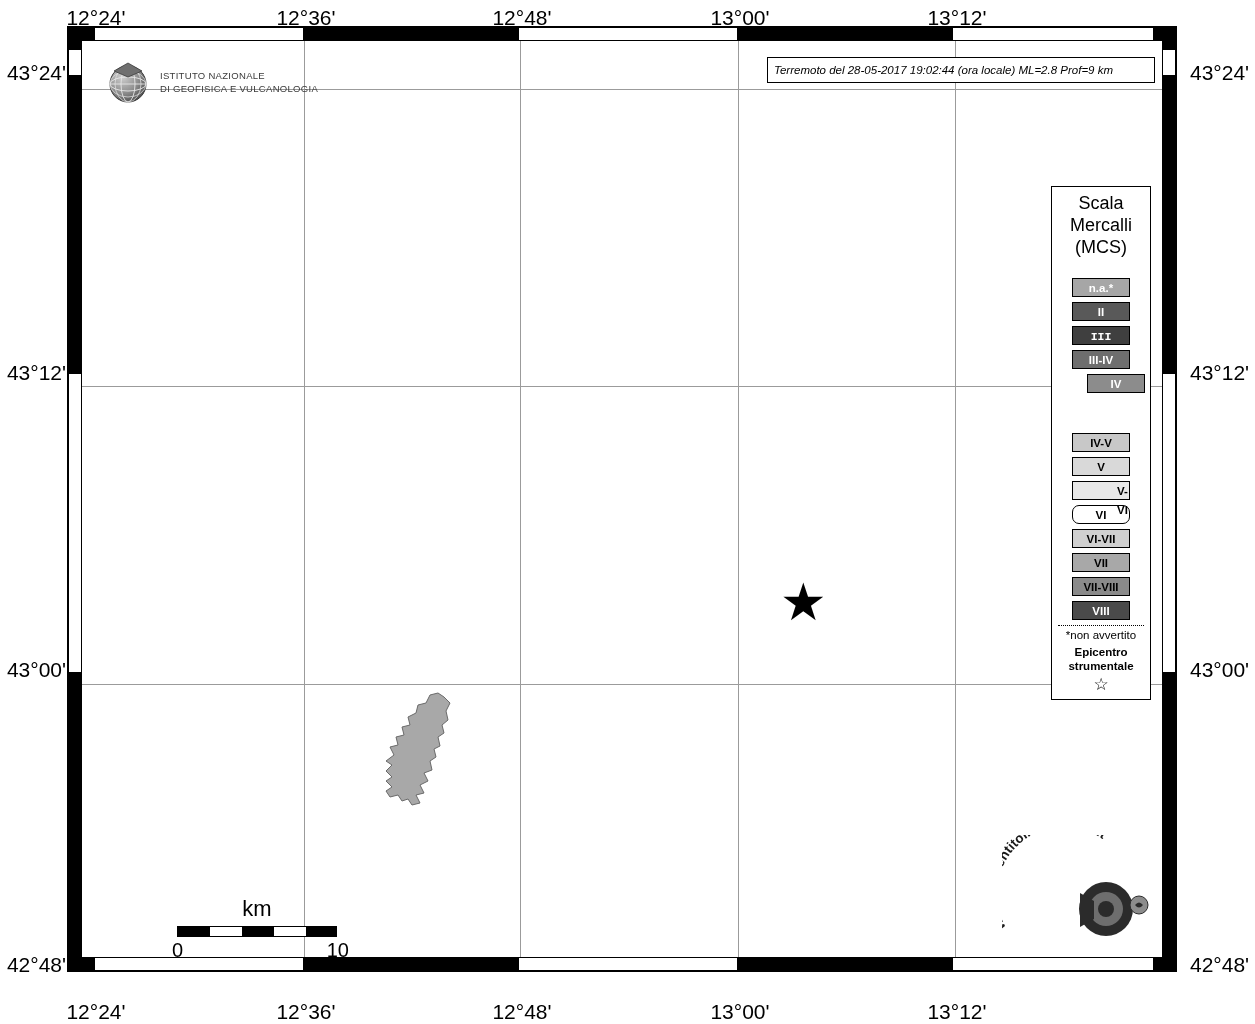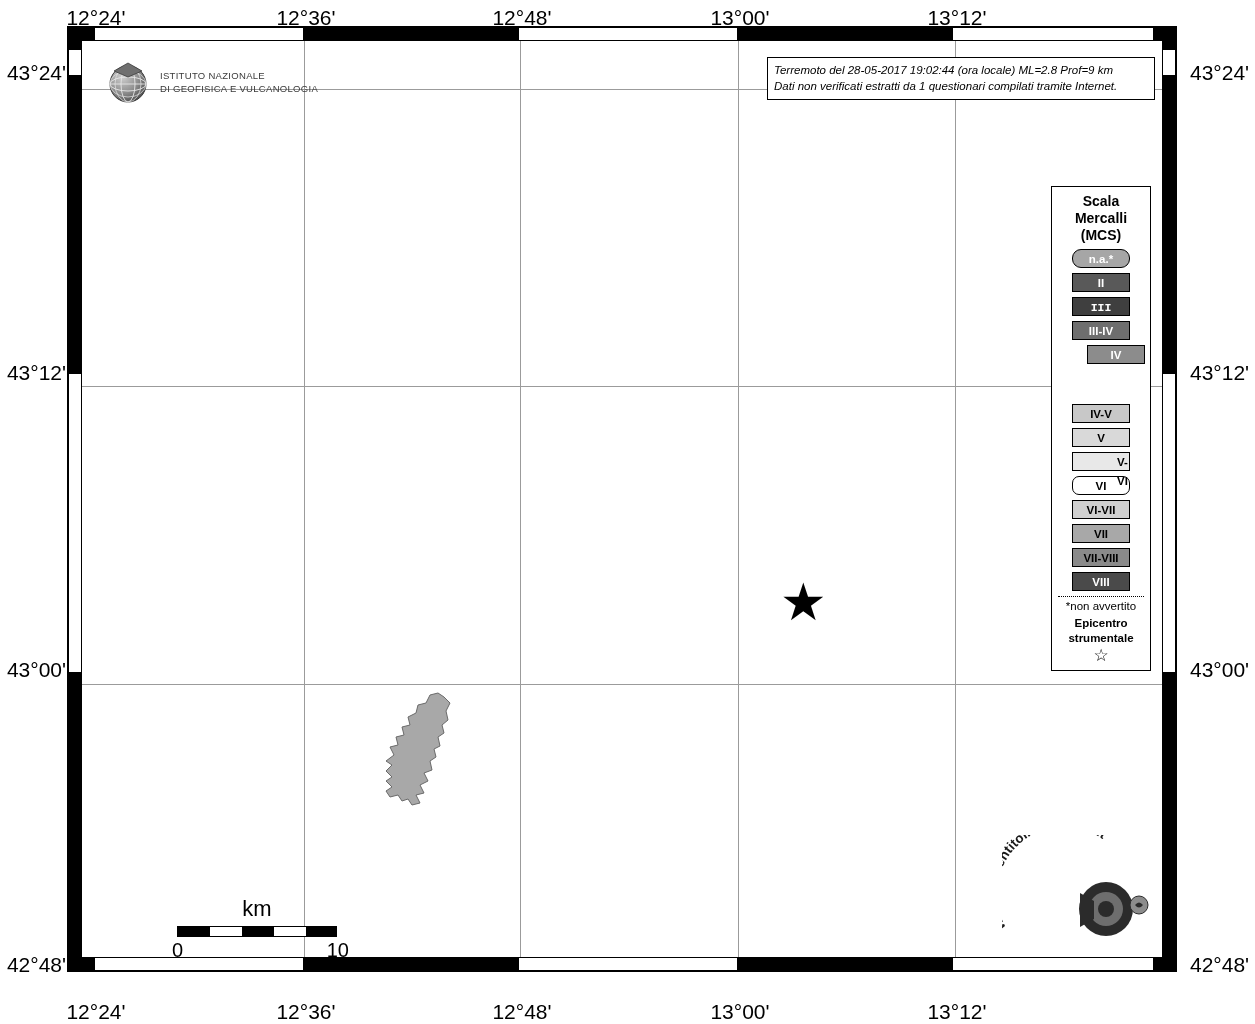--- a/index.html
+++ b/index.html
@@ -126,24 +126,24 @@
     left: 969px;
     top: 145px;
     width: 100px;
     box-sizing: border-box;
     border: 1px solid #000;
     background: #ffffff;
     padding: 6px 6px 6px 6px;
     text-align: center;
   }
   #legend .legend-title {
-    font-size: 14px;
-    font-weight: bold;
+    font-size: 18px;
+    font-weight: normal;
     line-height: 1.22;
-    margin-bottom: 5px;
+    margin-bottom: 19px;
   }
   .legend-swatch {
     height: 19px;
     line-height: 19px;
     margin: 0 auto 5px auto;
     width: 58px;
     border: 1px solid #000;
     font-size: 11.5px;
     font-weight: bold;
     color: #000;
@@ -310,30 +310,29 @@
           </svg>
         </span>
         <span class="logo-text">
           <div>ISTITUTO NAZIONALE</div>
           <div>DI GEOFISICA E VULCANOLOGIA</div>
         </span>
       </div>
 
       <div id="info-box">
         <div>Terremoto del 28-05-2017 19:02:44 (ora locale) ML=2.8 Prof=9 km</div>
-        <div>Dati non verificati estratti da 1 questionari compilati tramite Internet.</div>
       </div>
 
       <div id="legend">
         <div class="legend-title">
           <div>Scala</div>
           <div>Mercalli</div>
           <div>(MCS)</div>
         </div>
-        <div class="legend-swatch" style="background:#a6a6a6;color:#fff;border-radius:9px;">n.a.*</div>
+        <div class="legend-swatch" style="background:#a6a6a6;color:#fff;">n.a.*</div>
         <div class="legend-swatch" style="background:#595959;color:#fff;">II</div>
         <div class="legend-swatch" style="background:#3f3f3f;color:#fff;font-family:Liberation Mono, monospace;">III</div>
         <div class="legend-swatch" style="background:#6e6e6e;color:#fff;">III-IV</div>
         <div class="legend-swatch" style="background:#8c8c8c;color:#fff;margin-left:29px;">IV</div>
         <div class="legend-swatch" style="background:#c8c8c8;color:#000;margin-top:40px;">IV-V</div>
         <div class="legend-swatch" style="background:#d9d9d9;color:#000;">V</div>
         <div class="legend-swatch" style="background:#e8e8e8;color:#000;padding-left:43px;">V-VI</div>
         <div class="legend-swatch" style="background:#ffffff;color:#000;border-radius:7px;">VI</div>
         <div class="legend-swatch" style="background:#d0d0d0;color:#000;">VI-VII</div>
         <div class="legend-swatch" style="background:#a8a8a8;color:#000;">VII</div>

